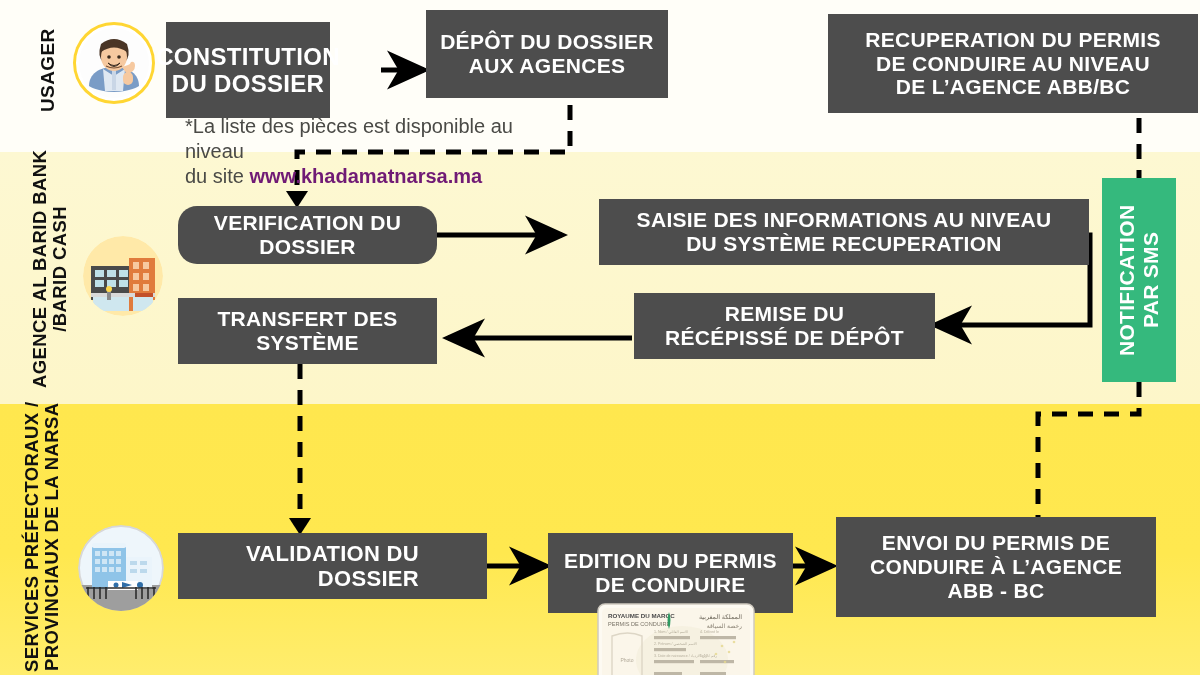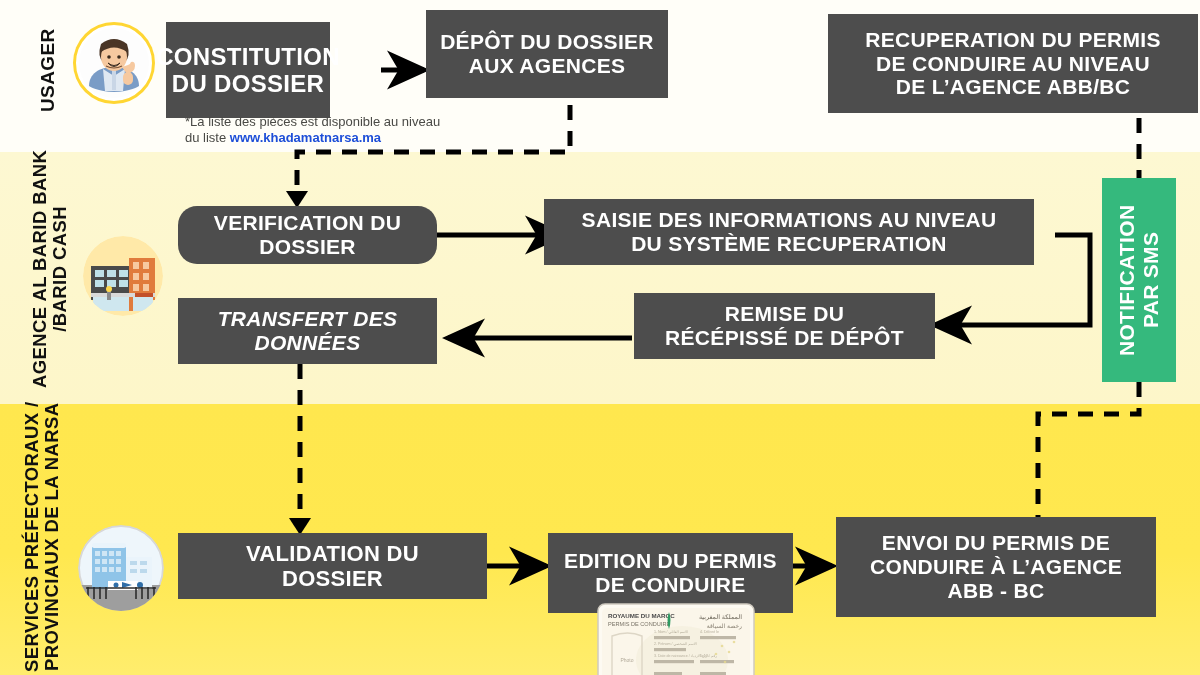--- a/index.html
+++ b/index.html
@@ -50,23 +50,23 @@
   }
   .box.green{background:#35b97d;}
   .box.vert{
     writing-mode:vertical-rl;
     transform:rotate(180deg);
   }
 
   
   #footnote{
     position:absolute;left:185px;top:114px;width:360px;
-    font-size:13px;color:#4a4a46;line-height:1.25;
-  }
-  #footnote b{color:#1d4ed8;}
+    font-size:20px;color:#4a4a46;line-height:1.25;
+  }
+  #footnote b{color:#701a75;}
 
   
   #wires{position:absolute;left:0;top:0;width:1200px;height:675px;pointer-events:none;}
 </style>
 </head>
 <body>
 
 <div id="stage">
 
   <div class="band" id="band-usager"></div>
@@ -248,59 +248,59 @@
   <div class="box" style="left:816px;top:14px;width:370px;height:99px;font-size:21px;margin-left:12px;">
     <div>
       <div>RECUPERATION DU PERMIS</div>
       <div>DE CONDUIRE AU NIVEAU</div>
       <div>DE L’AGENCE ABB/BC</div>
     </div>
   </div>
 
   <div id="footnote">
     <span>*La liste des pièces est disponible au niveau</span><br>
-    <span>du liste </span><b>www.khadamatnarsa.ma</b>
+    <span>du site </span><b>www.khadamatnarsa.ma</b>
   </div>
 
   <div class="box" style="left:178px;top:206px;width:259px;height:58px;font-size:21px;border-radius:19px;">
     <div>
       <div>VERIFICATION DU</div>
       <div>DOSSIER</div>
     </div>
   </div>
 
-  <div class="box" style="left:544px;top:199px;width:490px;height:66px;font-size:21px;">
+  <div class="box" style="left:599px;top:199px;width:490px;height:66px;font-size:21px;">
     <div>
       <div>SAISIE DES INFORMATIONS AU NIVEAU</div>
       <div>DU SYSTÈME RECUPERATION</div>
     </div>
   </div>
 
   <div class="box" style="left:634px;top:293px;width:301px;height:66px;font-size:21px;justify-content:center;">
     <div>
       <div>REMISE DU</div>
       <div>RÉCÉPISSÉ DE DÉPÔT</div>
     </div>
   </div>
 
-  <div class="box" style="left:178px;top:298px;width:259px;height:66px;font-size:21px;font-style:italic;">
+  <div class="box" style="left:178px;top:298px;width:259px;height:66px;font-size:21px;">
     <div>
       <div>TRANSFERT DES</div>
-      <div>DONNÉES</div>
+      <div>SYSTÈME</div>
     </div>
   </div>
 
   <div class="box green vert" style="left:1102px;top:178px;width:74px;height:204px;font-size:21px;">
     <div>
       <div>NOTIFICATION</div>
       <div>PAR SMS</div>
     </div>
   </div>
 
-  <div class="box" style="left:178px;top:533px;width:309px;height:66px;font-size:22px;">
+  <div class="box" style="left:178px;top:533px;width:309px;height:66px;font-size:22px;text-align:right;">
     <div>
       <div>VALIDATION DU</div>
       <div>DOSSIER</div>
     </div>
   </div>
 
   <div class="box" style="left:548px;top:533px;width:245px;height:80px;font-size:21px;">
     <div>
       <div>EDITION DU PERMIS</div>
       <div>DE CONDUIRE</div>

